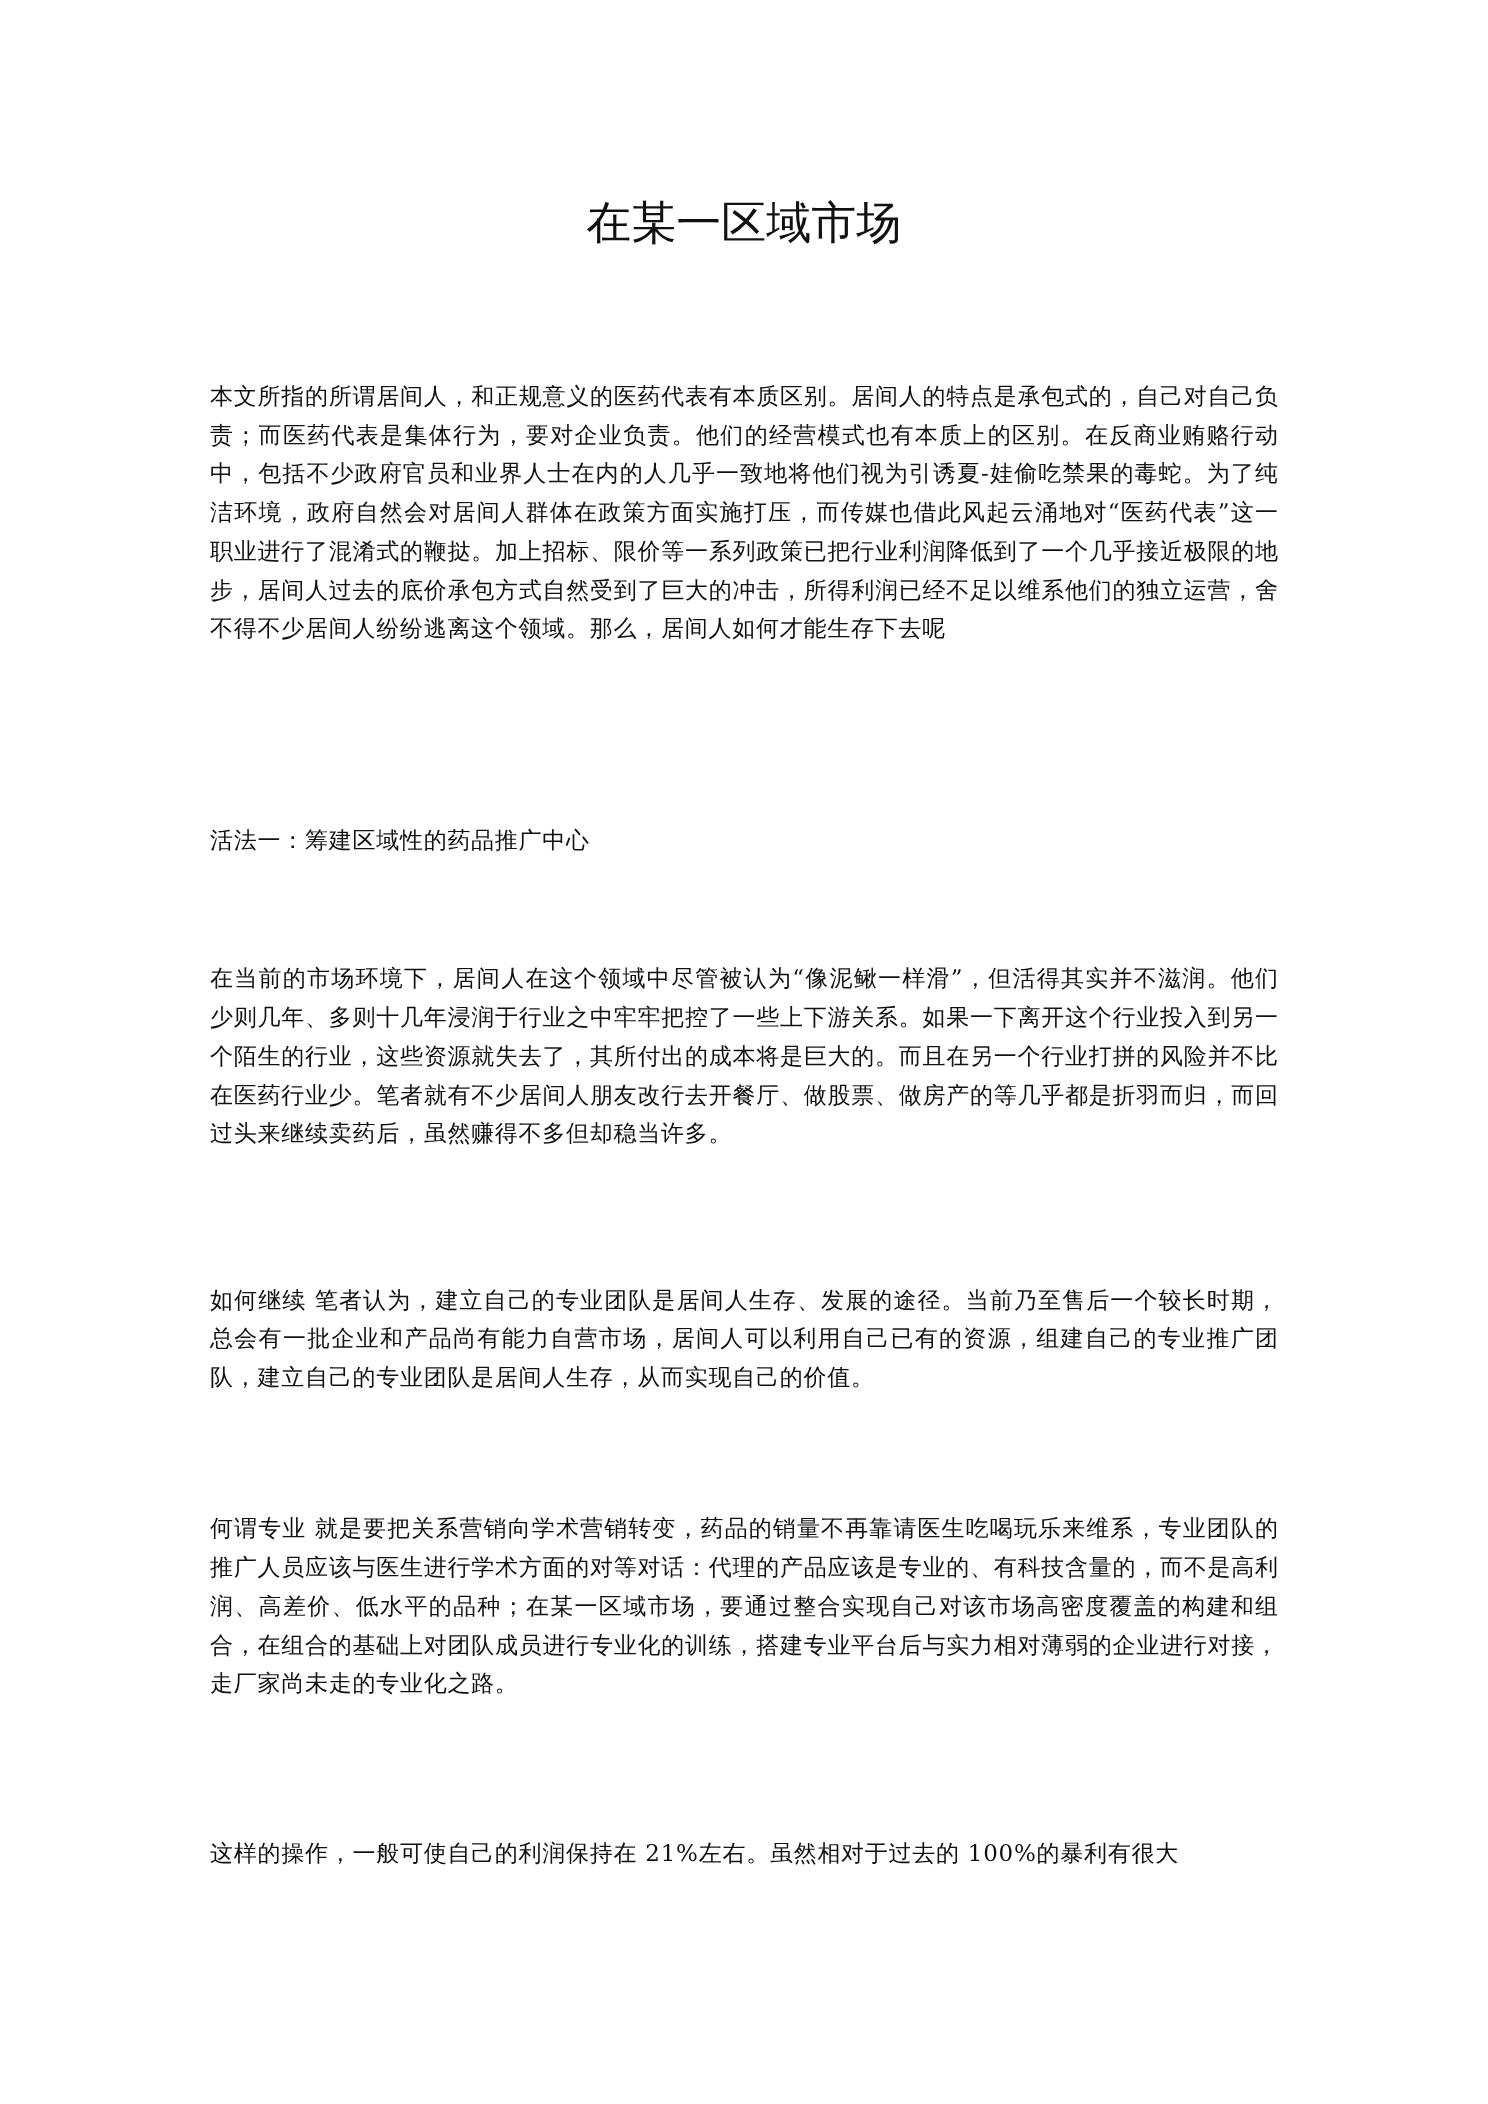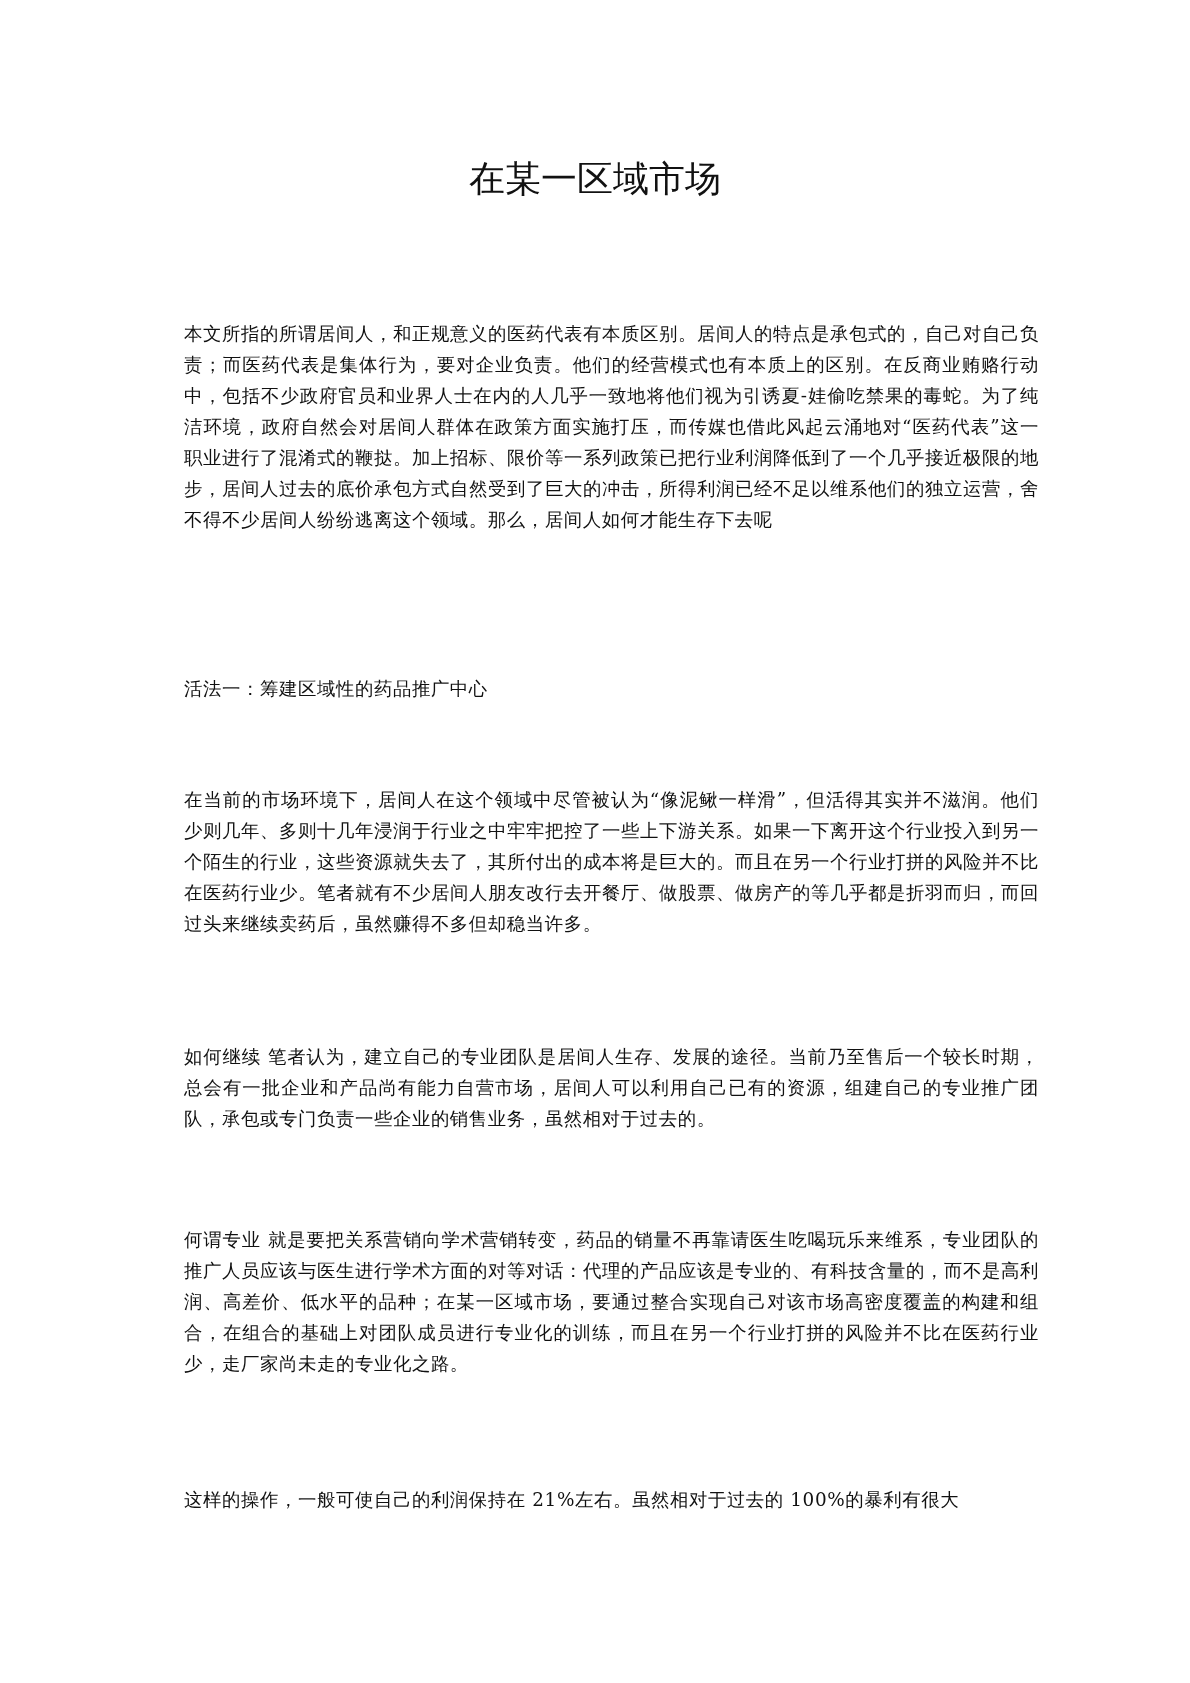--- a/index.html
+++ b/index.html
@@ -2,21 +2,21 @@
 <html><head>
 <meta charset="utf-8">
 <style>
   html, body { margin: 0; padding: 0; background: #ffffff; }
   body { width: 1190px; height: 1683px; position: relative; overflow: hidden;
          font-family: "DejaVu Serif", "Liberation Serif", serif; color: #111; }
   .page { position: absolute; left: 0; top: 0; width: 1190px; height: 1683px; }
   .title { position: absolute; left: 0; width: 1190px; top: 155px; text-align: center;
            font-size: 36px; line-height: 48px; font-weight: normal; margin: 0;
            font-family: "DejaVu Sans", "Liberation Sans", sans-serif; }
-  .para { position: absolute; left: 168px; width: 855px; margin: 16px;
+  .para { position: absolute; left: 168px; width: 855px; margin: 0;
           font-size: 18.4px; line-height: 31px; letter-spacing: 0.6px;
           text-align: justify; text-align-last: left; }
   #p1 { top: 302px; }
   #h1 { top: 657px; }
   #p2 { top: 768px; }
   #p3 { top: 1025px; }
   #p4 { top: 1208px; }
   #p5 { top: 1468px; }
 </style>
 </head>
@@ -24,18 +24,18 @@
 
 <div class="page">
   <h1 class="title">在某一区域市场</h1>
 
   <p class="para" id="p1">本文所指的所谓居间人，和正规意义的医药代表有本质区别。居间人的特点是承包式的，自己对自己负责；而医药代表是集体行为，要对企业负责。他们的经营模式也有本质上的区别。在反商业贿赂行动中，包括不少政府官员和业界人士在内的人几乎一致地将他们视为引诱夏-娃偷吃禁果的毒蛇。为了纯洁环境，政府自然会对居间人群体在政策方面实施打压，而传媒也借此风起云涌地对“医药代表”这一职业进行了混淆式的鞭挞。加上招标、限价等一系列政策已把行业利润降低到了一个几乎接近极限的地步，居间人过去的底价承包方式自然受到了巨大的冲击，所得利润已经不足以维系他们的独立运营，舍不得不少居间人纷纷逃离这个领域。那么，居间人如何才能生存下去呢</p>
 
   <p class="para" id="p2">在当前的市场环境下，居间人在这个领域中尽管被认为“像泥鳅一样滑”，但活得其实并不滋润。他们少则几年、多则十几年浸润于行业之中牢牢把控了一些上下游关系。如果一下离开这个行业投入到另一个陌生的行业，这些资源就失去了，其所付出的成本将是巨大的。而且在另一个行业打拼的风险并不比在医药行业少。笔者就有不少居间人朋友改行去开餐厅、做股票、做房产的等几乎都是折羽而归，而回过头来继续卖药后，虽然赚得不多但却稳当许多。</p>
 
   <p class="para" id="h1">活法一：筹建区域性的药品推广中心</p>
 
-  <p class="para" id="p3">如何继续 笔者认为，建立自己的专业团队是居间人生存、发展的途径。当前乃至售后一个较长时期，总会有一批企业和产品尚有能力自营市场，居间人可以利用自己已有的资源，组建自己的专业推广团队，承包或专门负责一些企业的销售业务，虽然相对于过去的。</p>
+  <p class="para" id="p3">如何继续 笔者认为，建立自己的专业团队是居间人生存、发展的途径。当前乃至售后一个较长时期，总会有一批企业和产品尚有能力自营市场，居间人可以利用自己已有的资源，组建自己的专业推广团队，建立自己的专业团队是居间人生存，从而实现自己的价值。</p>
 
-  <p class="para" id="p4">何谓专业 就是要把关系营销向学术营销转变，药品的销量不再靠请医生吃喝玩乐来维系，专业团队的推广人员应该与医生进行学术方面的对等对话：代理的产品应该是专业的、有科技含量的，而不是高利润、高差价、低水平的品种；在某一区域市场，要通过整合实现自己对该市场高密度覆盖的构建和组合，在组合的基础上对团队成员进行专业化的训练，而且在另一个行业打拼的风险并不比在医药行业少，走厂家尚未走的专业化之路。</p>
+  <p class="para" id="p4">何谓专业 就是要把关系营销向学术营销转变，药品的销量不再靠请医生吃喝玩乐来维系，专业团队的推广人员应该与医生进行学术方面的对等对话：代理的产品应该是专业的、有科技含量的，而不是高利润、高差价、低水平的品种；在某一区域市场，要通过整合实现自己对该市场高密度覆盖的构建和组合，在组合的基础上对团队成员进行专业化的训练，搭建专业平台后与实力相对薄弱的企业进行对接，走厂家尚未走的专业化之路。</p>
 
   <p class="para" id="p5">这样的操作，一般可使自己的利润保持在 21%左右。虽然相对于过去的 100%的暴利有很大</p>
 </div>
 
 </body></html>

